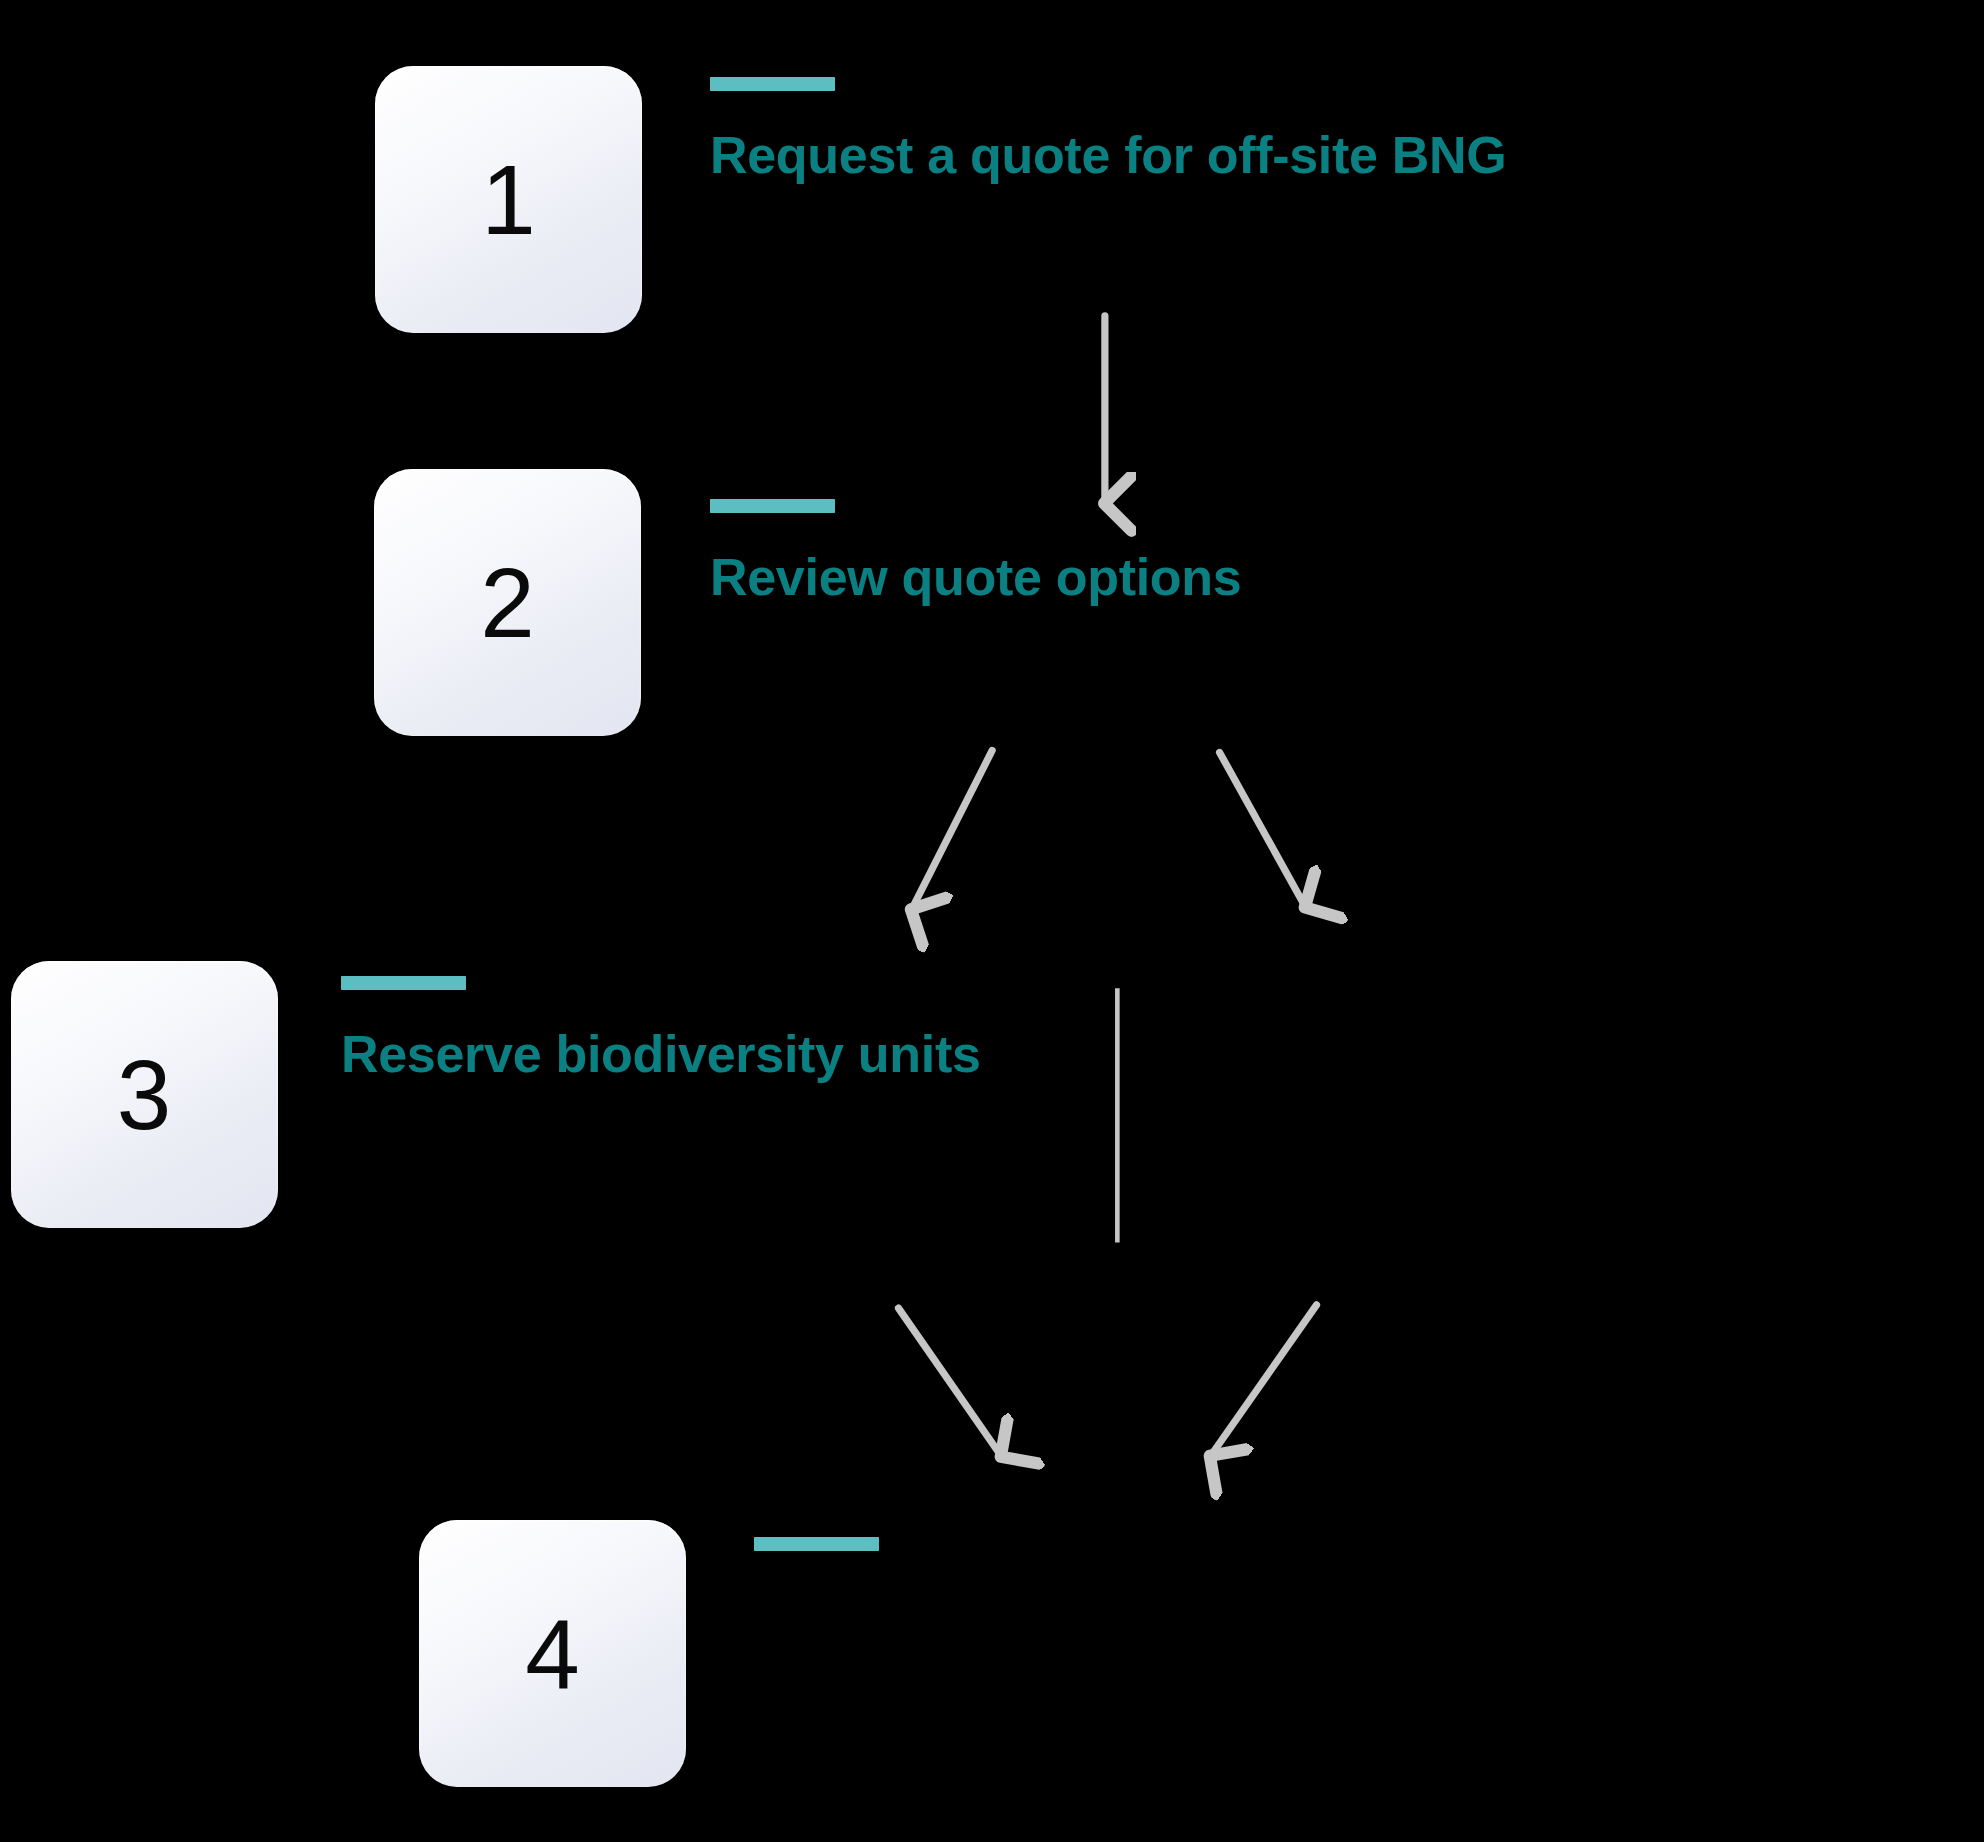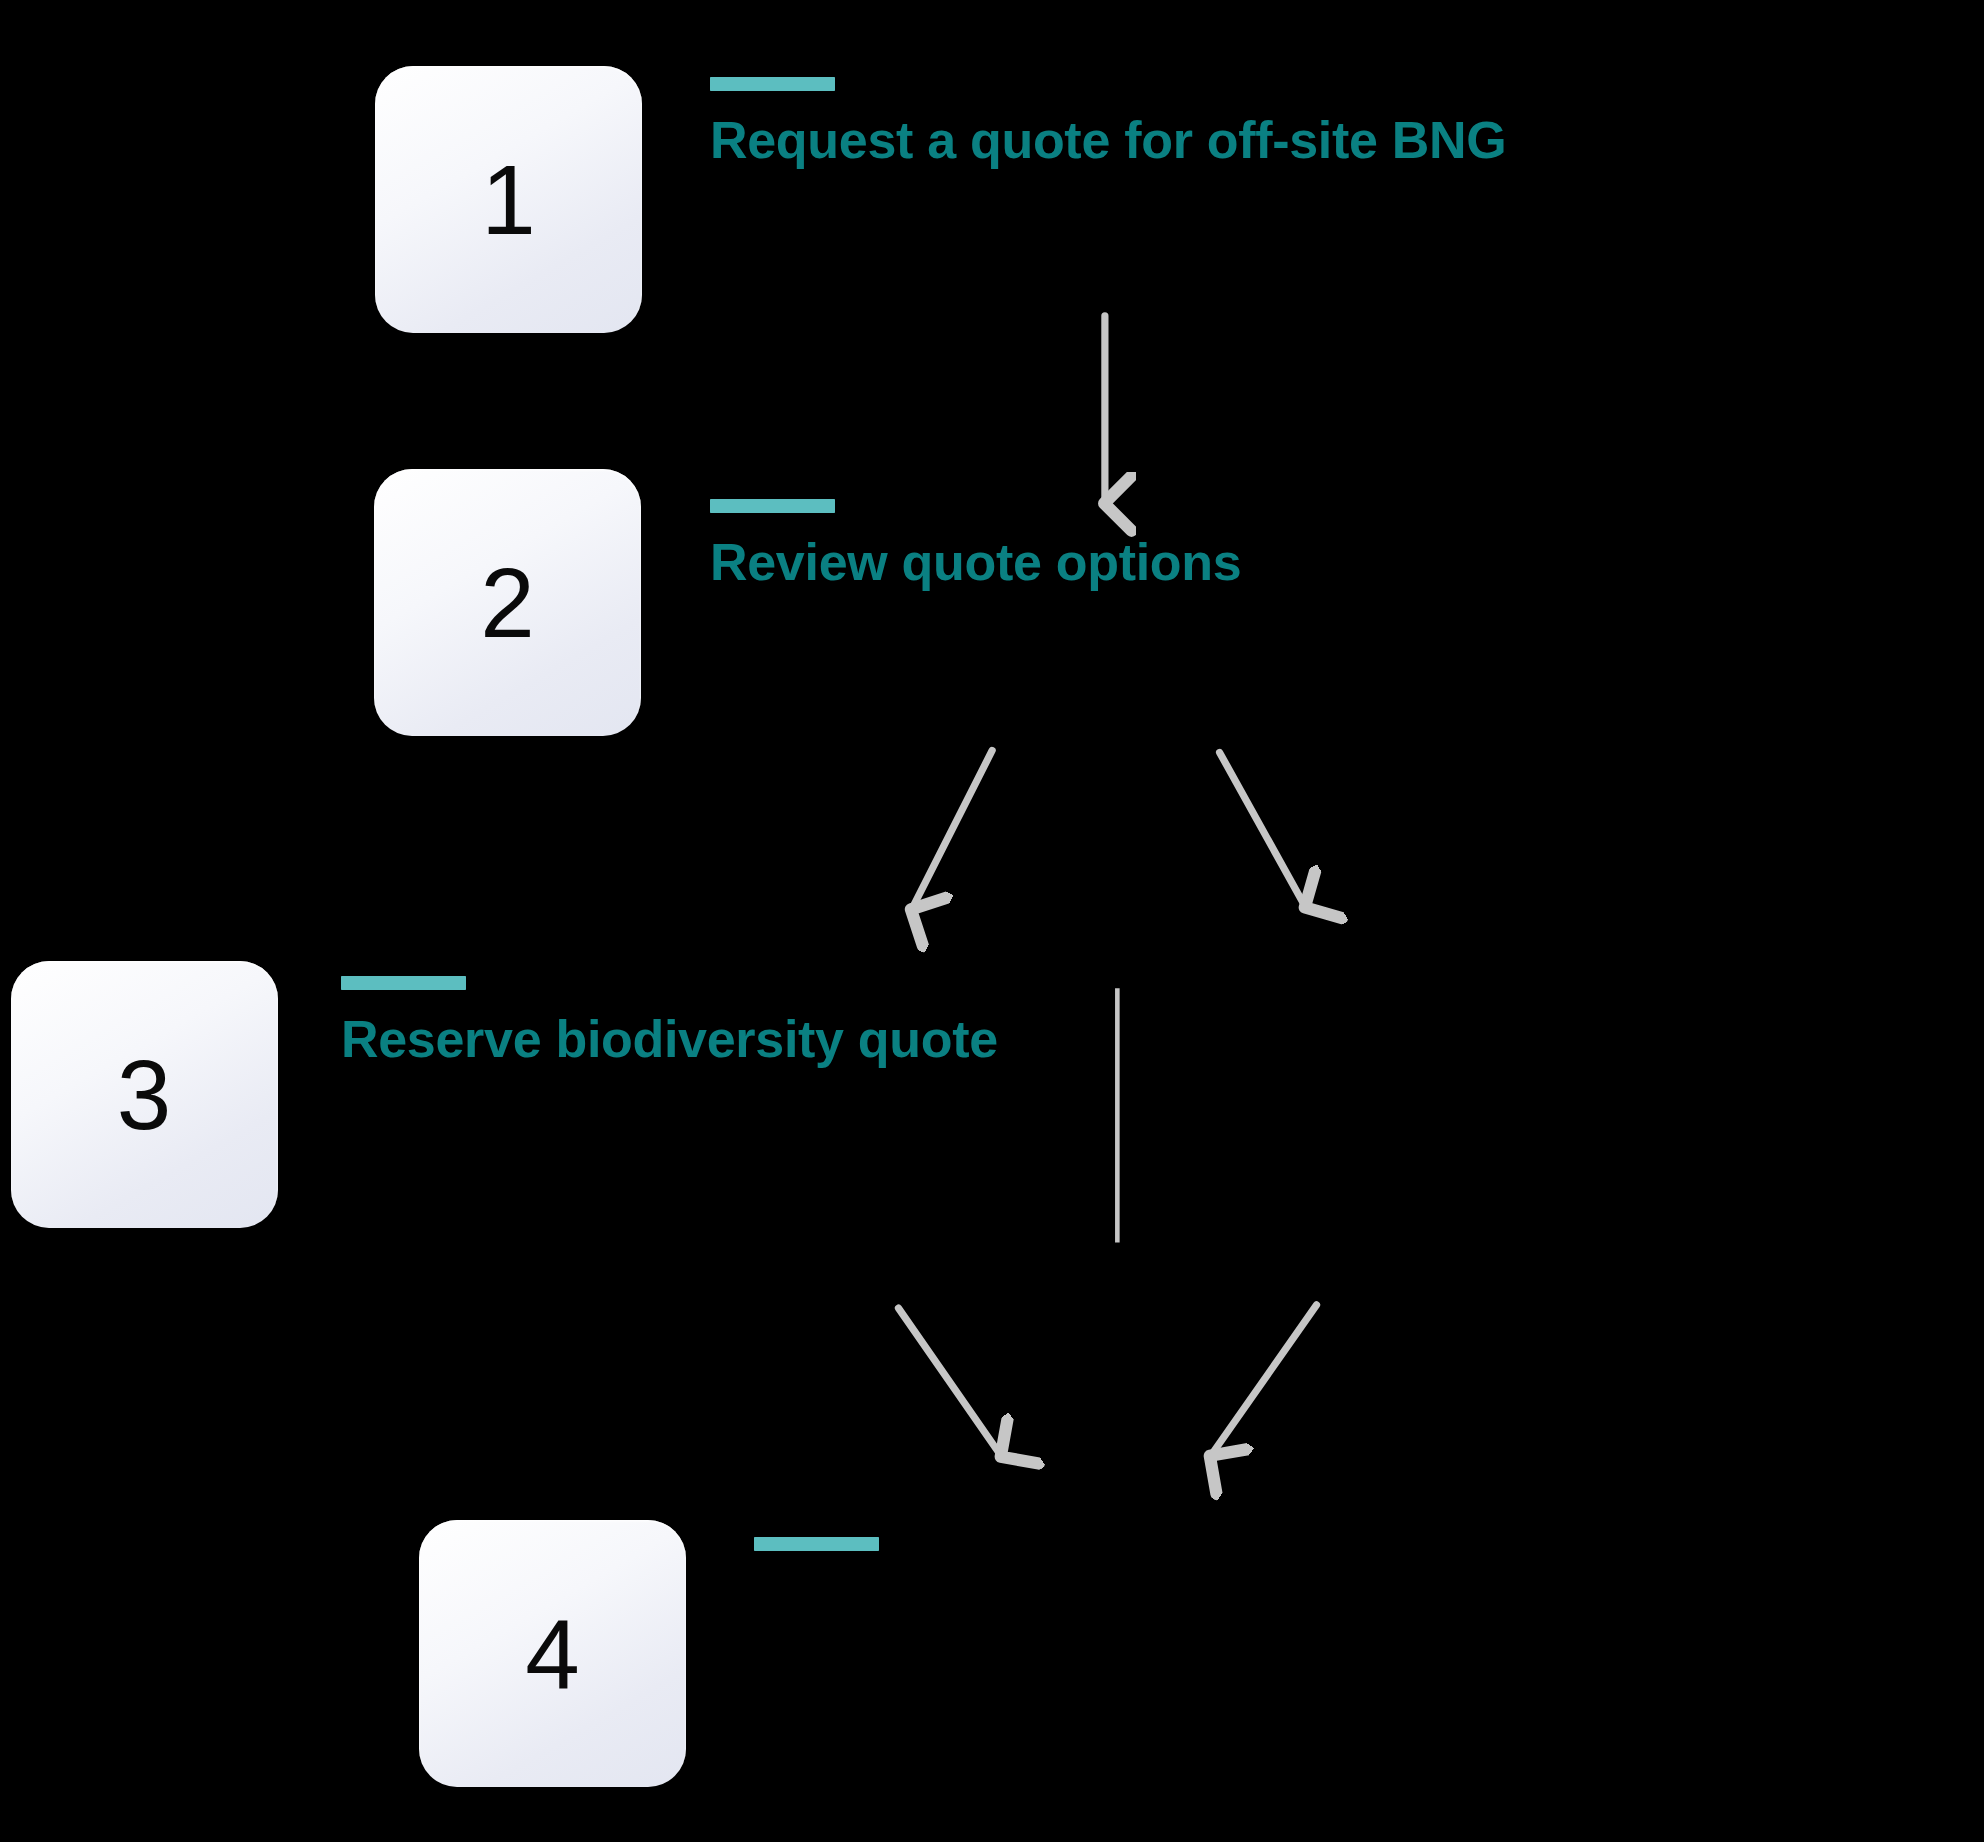--- a/index.html
+++ b/index.html
@@ -43,21 +43,21 @@
   .step-label {
     position: absolute;
   }
   .accent-bar {
     width: 125px;
     height: 13.8px;
     background: #5cbec0;
     border-radius: 0.7px;
   }
   .step-title {
-    margin-top: 22px;
+    margin-top: 37px;
     font-family: "Liberation Sans", sans-serif;
     font-weight: 700;
     font-size: 52px;
     line-height: 1.04;
     color: #0a8082;
     white-space: nowrap;
     letter-spacing: -0.3px;
   }
 
   
@@ -109,21 +109,21 @@
   <div class="step-label" style="left:710px; top:499px;">
     <div class="accent-bar"></div>
     <div class="step-title">Review quote options</div>
   </div>
 
   <div class="num-card" style="left:10.5px; top:961px; width:267px; height:267px;">
     <span class="num">3</span>
   </div>
   <div class="step-label" style="left:341px; top:976px;">
     <div class="accent-bar"></div>
-    <div class="step-title">Reserve biodiversity quote</div>
+    <div class="step-title">Reserve biodiversity units</div>
   </div>
 
   <div class="num-card" style="left:419px; top:1520px; width:267px; height:267px;">
     <span class="num">4</span>
   </div>
   <div class="step-label" style="left:754px; top:1537px;">
     <div class="accent-bar"></div>
   </div>
 
 </div>

